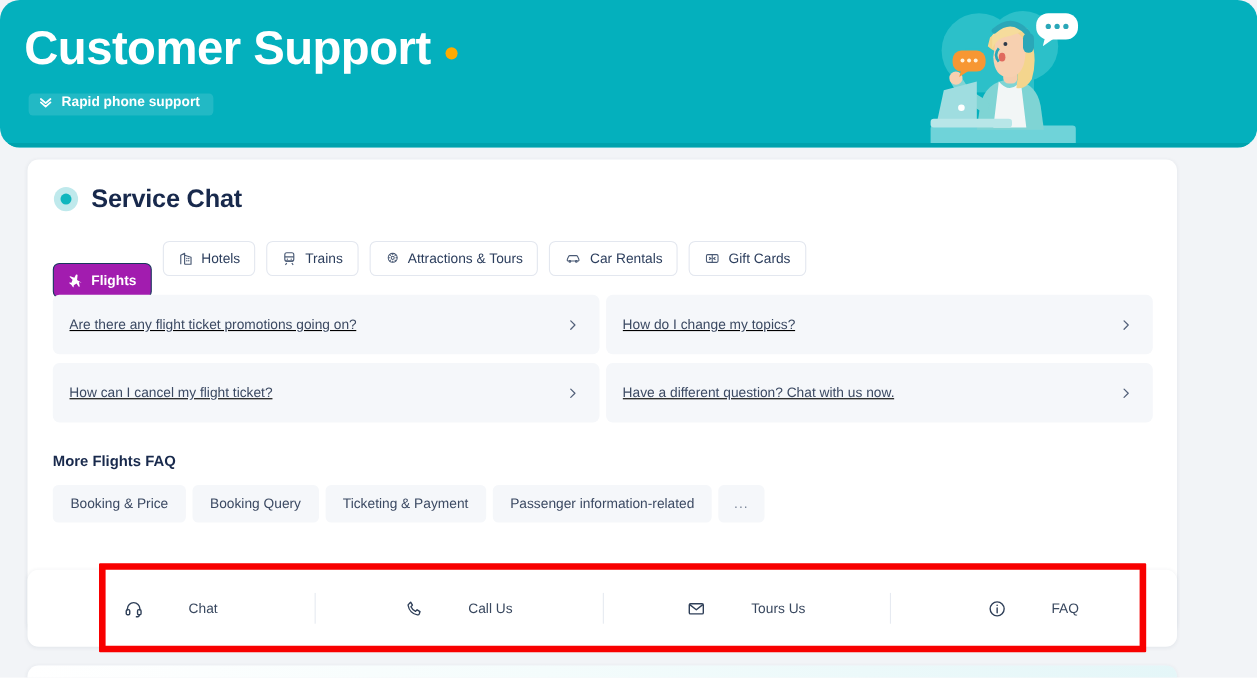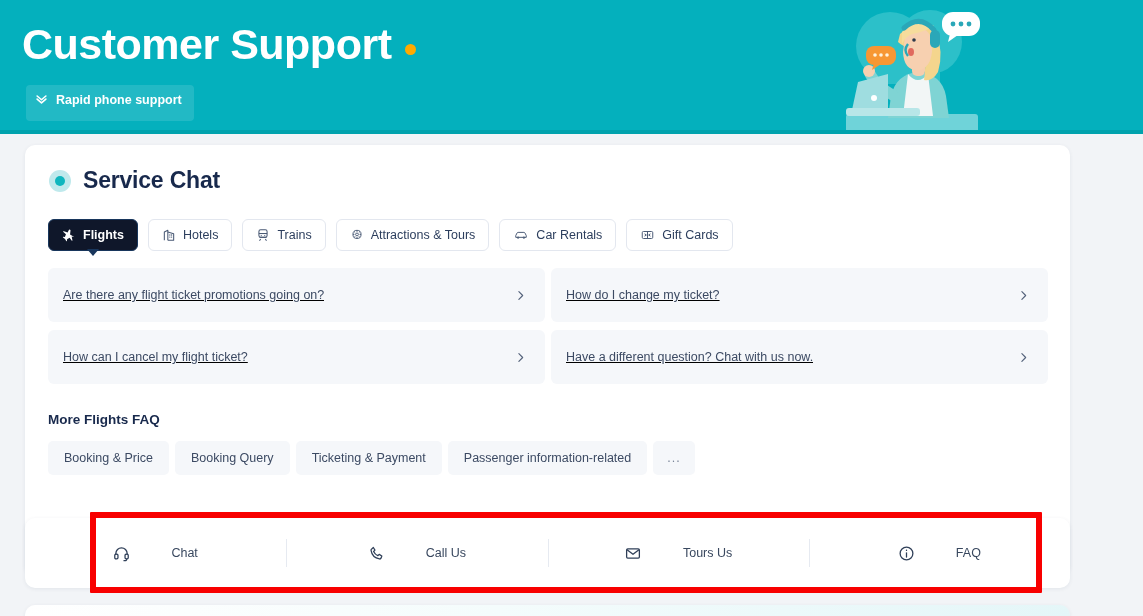--- a/index.html
+++ b/index.html
@@ -17,20 +17,21 @@
   }
 
   
   .header {
     position: absolute;
     left: 0; top: 0;
     width: 1143px;
     height: 134px;
     background: #04b0bd;
     overflow: hidden;
+    border-radius: 18px;
   }
   .header-strip {
     position: absolute;
     left: 0; bottom: 0;
     width: 1143px; height: 4px;
     background: #00a2ad;
   }
   .page-title {
     position: absolute;
     left: 22px; top: 23px;
@@ -45,24 +46,23 @@
     display: inline-block;
     width: 11px; height: 11px;
     border-radius: 50%;
     background: #ffaa00;
     margin-left: 14px;
     vertical-align: 4px;
   }
   .sub-badge {
     position: absolute;
     left: 26px; top: 85px;
-    height: 36px;
+    height: 20px;
     padding: 0 12px 6px 8px;
     display: flex;
-    align-items: center;
     gap: 7px;
     background: rgba(255,255,255,0.12);
     border-radius: 4px;
   }
   .sub-badge-label {
     font-size: 12.5px;
     font-weight: bold;
     color: #ffffff;
     white-space: nowrap;
   }
@@ -129,24 +129,25 @@
     gap: 7px;
     border: 1px solid #e3e7ef;
     border-radius: 6px;
     background: #ffffff;
     font-size: 12.5px;
     color: #2c3e5d;
     white-space: nowrap;
     position: relative;
   }
   .tab.active {
-    background: #0f172a;
+    background: #a21caf;
     border-color: #18365c;
     color: #ffffff;
     font-weight: bold;
+    margin-top: 20px;
   }
   .tab.active::after {
     content: "";
     position: absolute;
     left: 50%; bottom: -6px;
     margin-left: -6px;
     border-left: 6px solid transparent;
     border-right: 6px solid transparent;
     border-top: 7px solid #18365c;
   }
@@ -410,21 +411,21 @@
     <div class="qcard">
       <span class="qcard-text">Are there any flight ticket promotions going on?</span>
       <span>
         <svg width="13" height="13" viewBox="0 0 24 24" fill="none" stroke="#53617a" stroke-width="2.1" stroke-linecap="round" stroke-linejoin="round">
             <polyline points="9,5 16,12 9,19"></polyline>
           </svg>
       </span>
     </div>
 
     <div class="qcard">
-      <span class="qcard-text">How do I change my ticket?</span>
+      <span class="qcard-text">How do I change my topics?</span>
       <span>
         <svg width="13" height="13" viewBox="0 0 24 24" fill="none" stroke="#53617a" stroke-width="2.1" stroke-linecap="round" stroke-linejoin="round">
             <polyline points="9,5 16,12 9,19"></polyline>
           </svg>
       </span>
     </div>
 
     <div class="qcard">
       <span class="qcard-text">How can I cancel my flight ticket?</span>
       <span>

